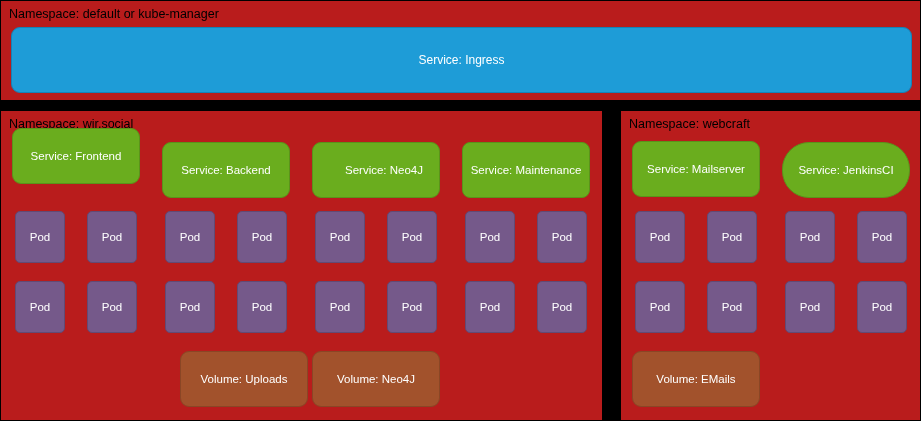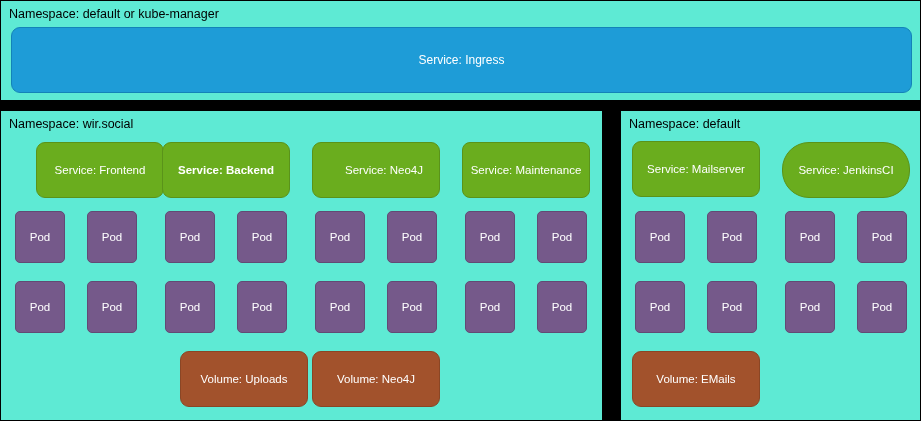--- a/index.html
+++ b/index.html
@@ -17,21 +17,21 @@
   #diagram {
     position: relative;
     width: 921px;
     height: 421px;
     background: #000000;
   }
 
   
   .namespace {
     position: absolute;
-    background: #5eead4;
+    background: #b91c1c;
     border: 1px solid #000000;
     box-sizing: border-box;
   }
   #ns-top    { left: 0px;   top: 0px;   width: 921px; height: 101px; }
   #ns-left   { left: 0px;   top: 110px; width: 603px; height: 311px; }
   #ns-right  { left: 620px; top: 110px; width: 301px; height: 311px; }
 
   .ns-label {
     position: absolute;
     left: 8px;
@@ -95,47 +95,47 @@
 <div id="diagram">
 
   <div class="namespace" id="ns-top">
     <div class="ns-label">Namespace: default or kube-manager</div>
     <div class="node ingress" id="ingress-box">Service: Ingress</div>
   </div>
 
   <div class="namespace" id="ns-left">
     <div class="ns-label">Namespace: wir.social</div>
     <div class="col-host" id="cols-left">
-        <div class="node service service-box" style="left: 11px; top: 31px; margin-left: 24px;">Service: Frontend</div>
+        <div class="node service service-box" style="left: 11px; top: 17px;">Service: Frontend</div>
         <div class="node pod pod-box" style="left: 14px; top: 100px;">Pod</div>
         <div class="node pod pod-box" style="left: 86px; top: 100px;">Pod</div>
         <div class="node pod pod-box" style="left: 14px; top: 170px;">Pod</div>
         <div class="node pod pod-box" style="left: 86px; top: 170px;">Pod</div>
-        <div class="node service service-box" style="left: 161px; top: 31px; font-weight: bold;">Service: Backend</div>
+        <div class="node service service-box" style="left: 161px; top: 31px;">Service: Backend</div>
         <div class="node pod pod-box" style="left: 164px; top: 100px;">Pod</div>
         <div class="node pod pod-box" style="left: 236px; top: 100px;">Pod</div>
         <div class="node pod pod-box" style="left: 164px; top: 170px;">Pod</div>
         <div class="node pod pod-box" style="left: 236px; top: 170px;">Pod</div>
         <div class="node volume volume-box" style="left: 161px; top: 240px; margin-left: 18px;">Volume: Uploads</div>
         <div class="node service service-box" style="left: 311px; top: 31px; padding-left: 16px;">Service: Neo4J</div>
         <div class="node pod pod-box" style="left: 314px; top: 100px;">Pod</div>
         <div class="node pod pod-box" style="left: 386px; top: 100px;">Pod</div>
         <div class="node pod pod-box" style="left: 314px; top: 170px;">Pod</div>
         <div class="node pod pod-box" style="left: 386px; top: 170px;">Pod</div>
         <div class="node volume volume-box" style="left: 311px; top: 240px;">Volume: Neo4J</div>
         <div class="node service service-box" style="left: 461px; top: 31px; border-radius: 8px;">Service: Maintenance</div>
         <div class="node pod pod-box" style="left: 464px; top: 100px;">Pod</div>
         <div class="node pod pod-box" style="left: 536px; top: 100px;">Pod</div>
         <div class="node pod pod-box" style="left: 464px; top: 170px;">Pod</div>
         <div class="node pod pod-box" style="left: 536px; top: 170px;">Pod</div>
       </div>
   </div>
 
   <div class="namespace" id="ns-right">
-    <div class="ns-label">Namespace: default</div>
+    <div class="ns-label">Namespace: webcraft</div>
     <div class="col-host" id="cols-right">
         <div class="node service service-box" style="left: 11px; top: 30px;">Service: Mailserver</div>
         <div class="node pod pod-box" style="left: 14px; top: 100px;">Pod</div>
         <div class="node pod pod-box" style="left: 86px; top: 100px;">Pod</div>
         <div class="node pod pod-box" style="left: 14px; top: 170px;">Pod</div>
         <div class="node pod pod-box" style="left: 86px; top: 170px;">Pod</div>
         <div class="node volume volume-box" style="left: 11px; top: 240px;">Volume: EMails</div>
         <div class="node service service-box" style="left: 161px; top: 31px; border-radius: 27px;">Service: JenkinsCI</div>
         <div class="node pod pod-box" style="left: 164px; top: 100px;">Pod</div>
         <div class="node pod pod-box" style="left: 236px; top: 100px;">Pod</div>

